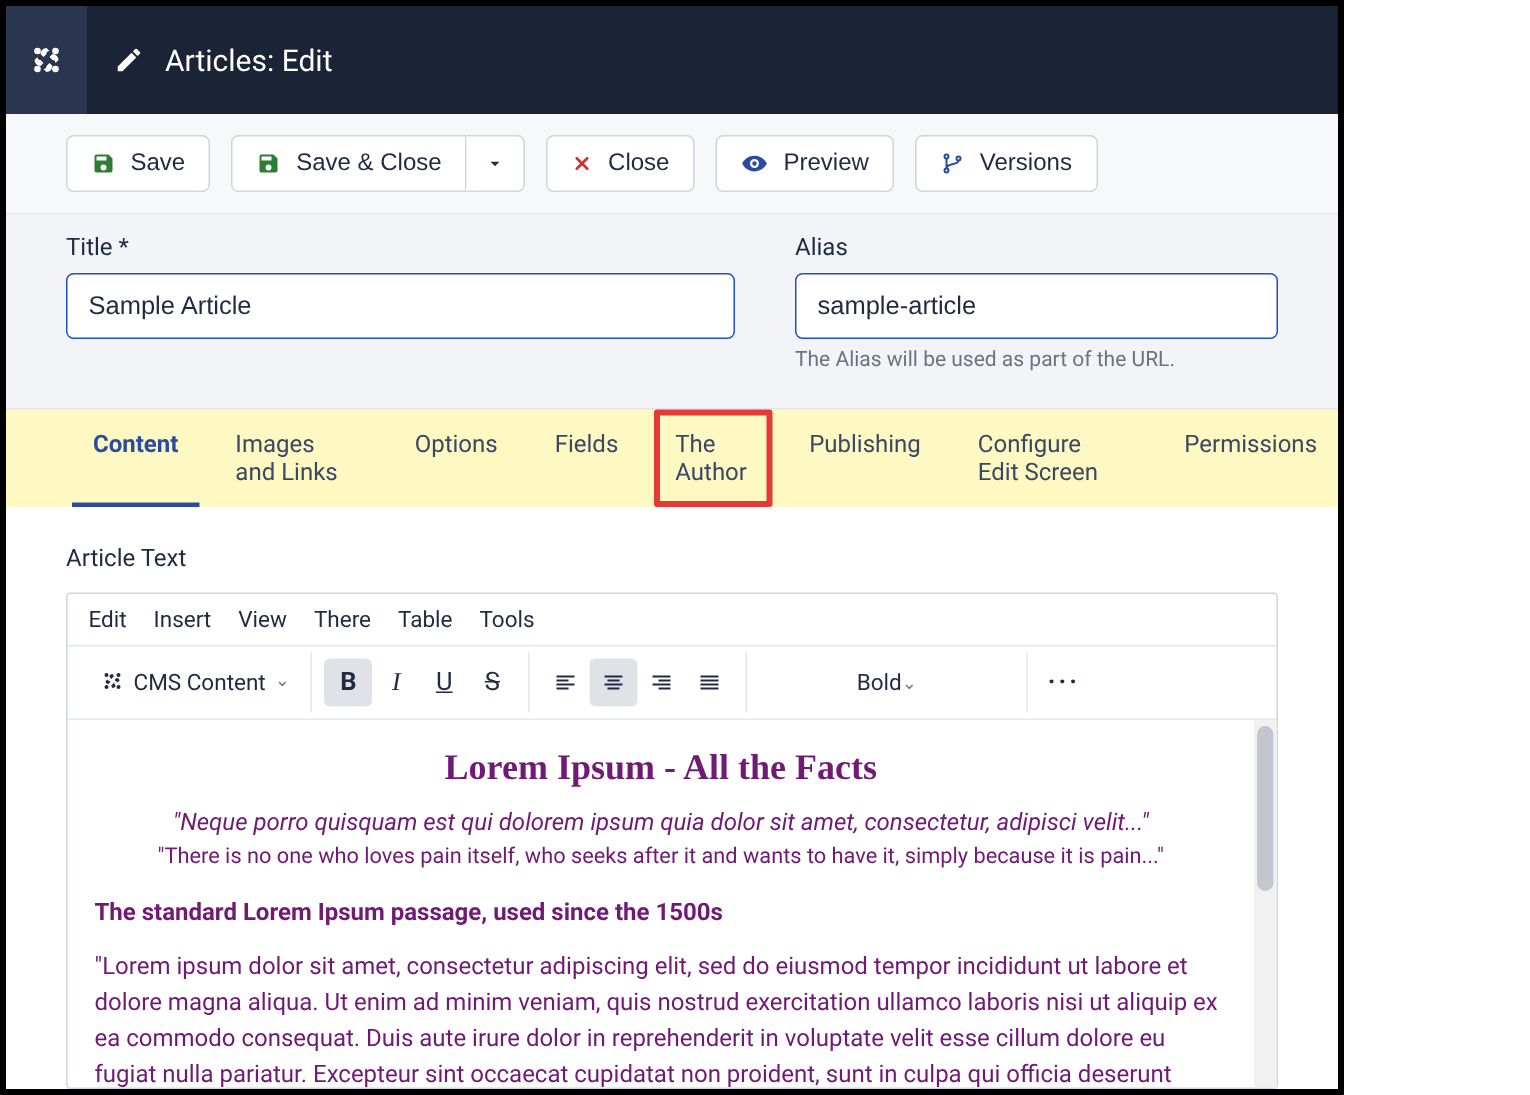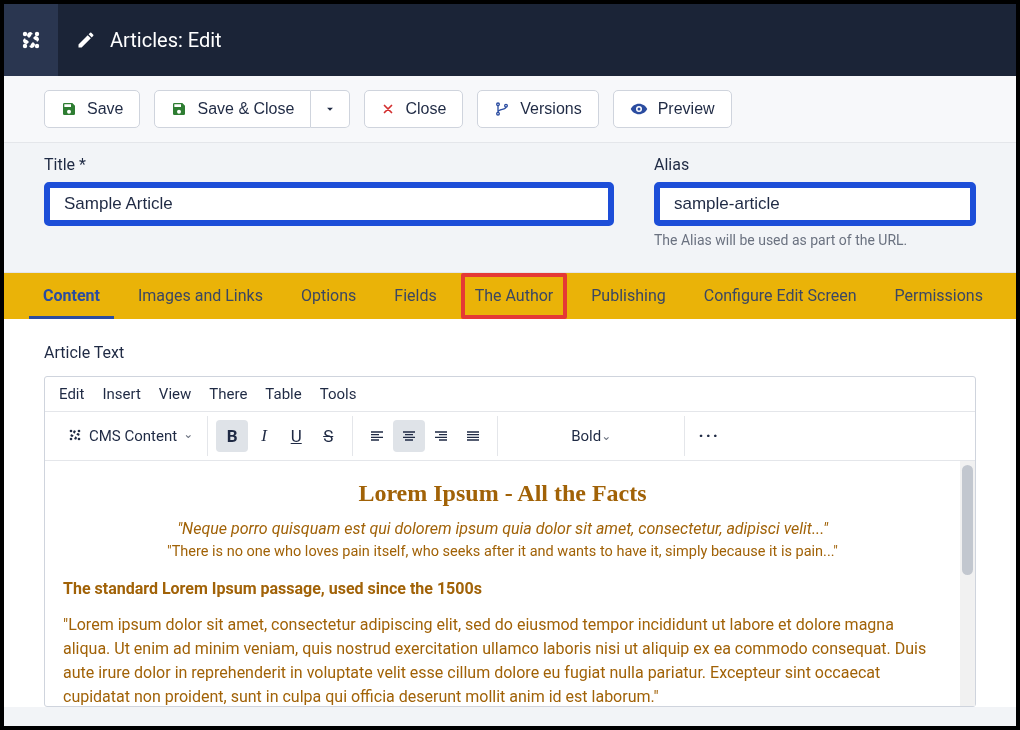--- a/index.html
+++ b/index.html
@@ -2,21 +2,21 @@
 <html><head>
 <meta charset="utf-8">
 <style>
   * { box-sizing: border-box; margin: 0; padding: 0; }
   body {
     font-family: -apple-system, BlinkMacSystemFont, "Segoe UI", Roboto, Arial, sans-serif;
     background: #fff;
     color: #1f2a44;
   }
   .frame {
-    width: 1020px;
+    width: 896px;
     height: 730px;
     border: 4px solid #000;
     background: #f2f4f7;
     overflow: hidden;
   }
   
   .topbar {
     height: 72px;
     background: #1b2437;
     display: flex;
@@ -72,40 +72,40 @@
   .form-col { flex: 1; }
   .form-label {
     font-size: 16px;
     color: #1f2a44;
     margin-bottom: 8px;
     display: block;
   }
   .form-input {
     width: 100%;
     height: 44px;
-    border: 6px solid #1d4ed8;
+    border: 1px solid #1d4ed8;
     border-radius: 5px;
     padding: 0 14px;
     font-size: 17px;
     background: #fff;
     color: #1f2a44;
   }
   .help-text {
     font-size: 14px;
     color: #6b7280;
     margin-top: 6px;
   }
   .alias-col { width: 322px; flex: 0 0 322px; }
   .title-col { flex: 1; }
   
   .tabs {
     display: flex;
-    background: #eab308;
+    background: #fef9c3;
     border-top: 1px solid #e4e6ea;
-    padding-left: 25px;
+    padding-left: 44px;
     gap: 10px;
     align-items: stretch;
   }
   .tab {
     padding: 13px 14px 11px 14px;
     font-size: 16px;
     color: #3b4763;
     cursor: pointer;
     border-bottom: 3px solid transparent;
   }
@@ -175,21 +175,21 @@
   .tb-select {
     display:flex; align-items:center; justify-content:center;
     width:170px; height:32px; padding:0 10px;
     font-size:15px; cursor:pointer;
   }
   .chev { font-size:12px; color:#6b7280; }
   .editor-body-wrap { display:flex; }
   .editor-body {
     padding: 14px 18px 18px 18px;
     font-size: 16px;
-    color: #a16207;
+    color: #701a75;
     line-height: 1.5;
     flex: 1;
     height: 245px;
     overflow: hidden;
   }
   .editor-scroll {
     width: 15px;
     background: #f1f1f1;
     position: relative;
   }
@@ -268,35 +268,35 @@
           </svg>
       </button>
     </div>
     <button class="btn">
       <svg width="14" height="14" viewBox="0 0 24 24">
           <path fill="#d32f2f" d="M18 6L6 18M6 6l12 12" stroke="#d32f2f" stroke-width="3" stroke-linecap="round"></path>
         </svg>
       <span>Close</span>
     </button>
     <button class="btn">
+      <svg width="18" height="18" viewBox="0 0 24 24">
+          <path fill="#2a4ca0" d="M12 5C7 5 2.73 8.11 1 12c1.73 3.89 6 7 11 7s9.27-3.11 11-7c-1.73-3.89-6-7-11-7zm0 11a4 4 0 1 1 0-8 4 4 0 0 1 0 8zm0-6a2 2 0 1 0 0 4 2 2 0 0 0 0-4z"></path>
+        </svg>
+      <span>Preview</span>
+    </button>
+    <button class="btn">
       <svg width="16" height="16" viewBox="0 0 24 24">
           <g fill="none" stroke="#2a4ca0" stroke-width="2">
             <circle cx="6" cy="5" r="2"></circle>
             <circle cx="6" cy="19" r="2"></circle>
             <circle cx="18" cy="7" r="2"></circle>
             <path d="M6 7v10M18 9c0 5-12 2-12 8"></path>
           </g>
         </svg>
       <span>Versions</span>
-    </button>
-    <button class="btn">
-      <svg width="18" height="18" viewBox="0 0 24 24">
-          <path fill="#2a4ca0" d="M12 5C7 5 2.73 8.11 1 12c1.73 3.89 6 7 11 7s9.27-3.11 11-7c-1.73-3.89-6-7-11-7zm0 11a4 4 0 1 1 0-8 4 4 0 0 1 0 8zm0-6a2 2 0 1 0 0 4 2 2 0 0 0 0-4z"></path>
-        </svg>
-      <span>Preview</span>
     </button>
   </div>
 
   <div class="form-area">
     <div class="form-col title-col">
       <label class="form-label">Title *</label>
       <input class="form-input" value="Sample Article" style="">
     </div>
     <div class="form-col alias-col">
       <label class="form-label">Alias</label>

